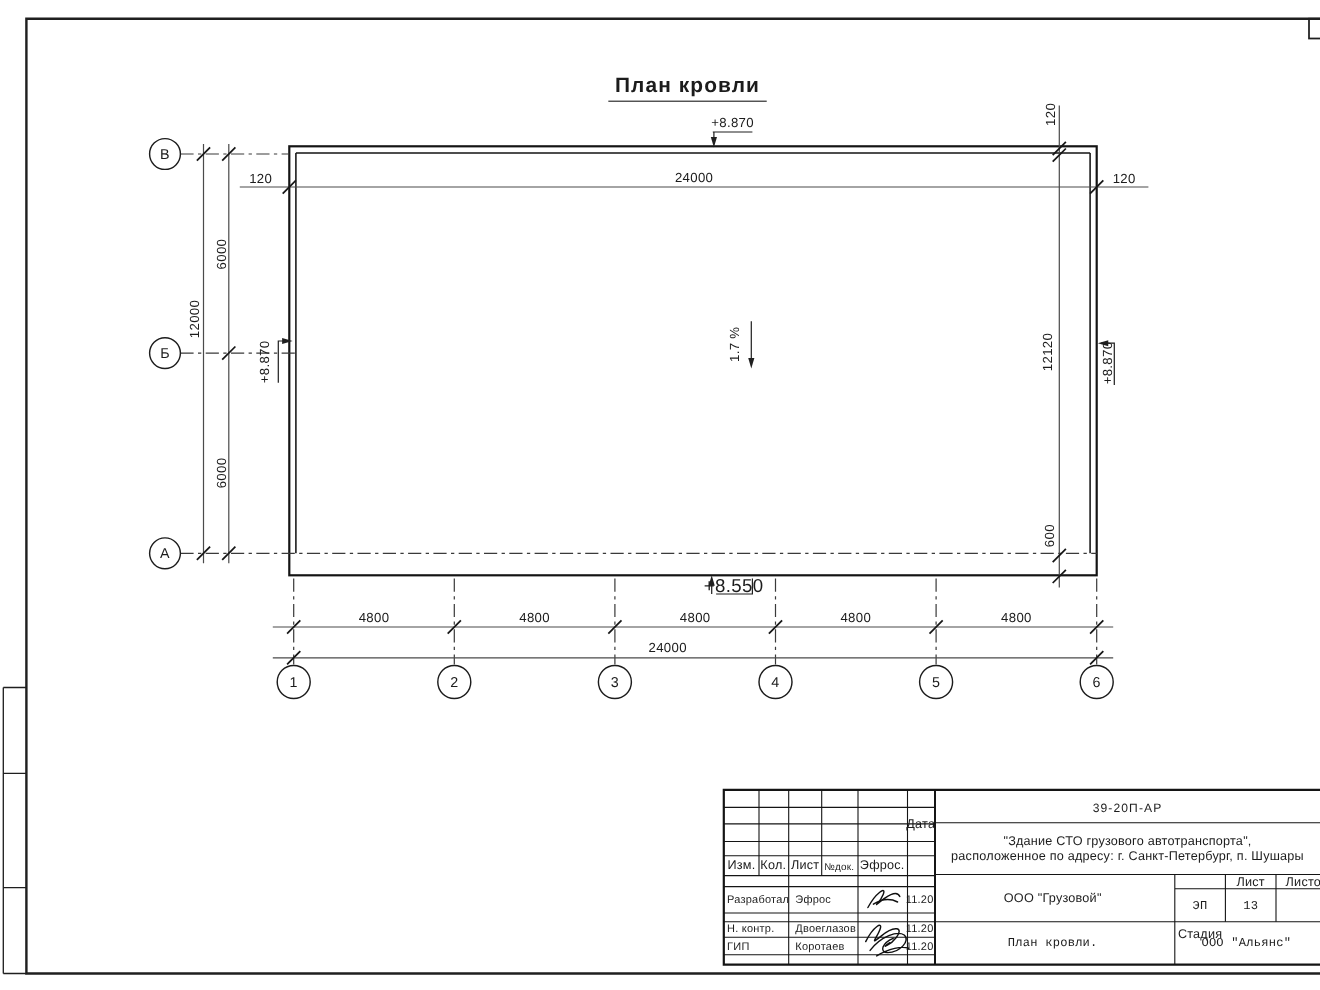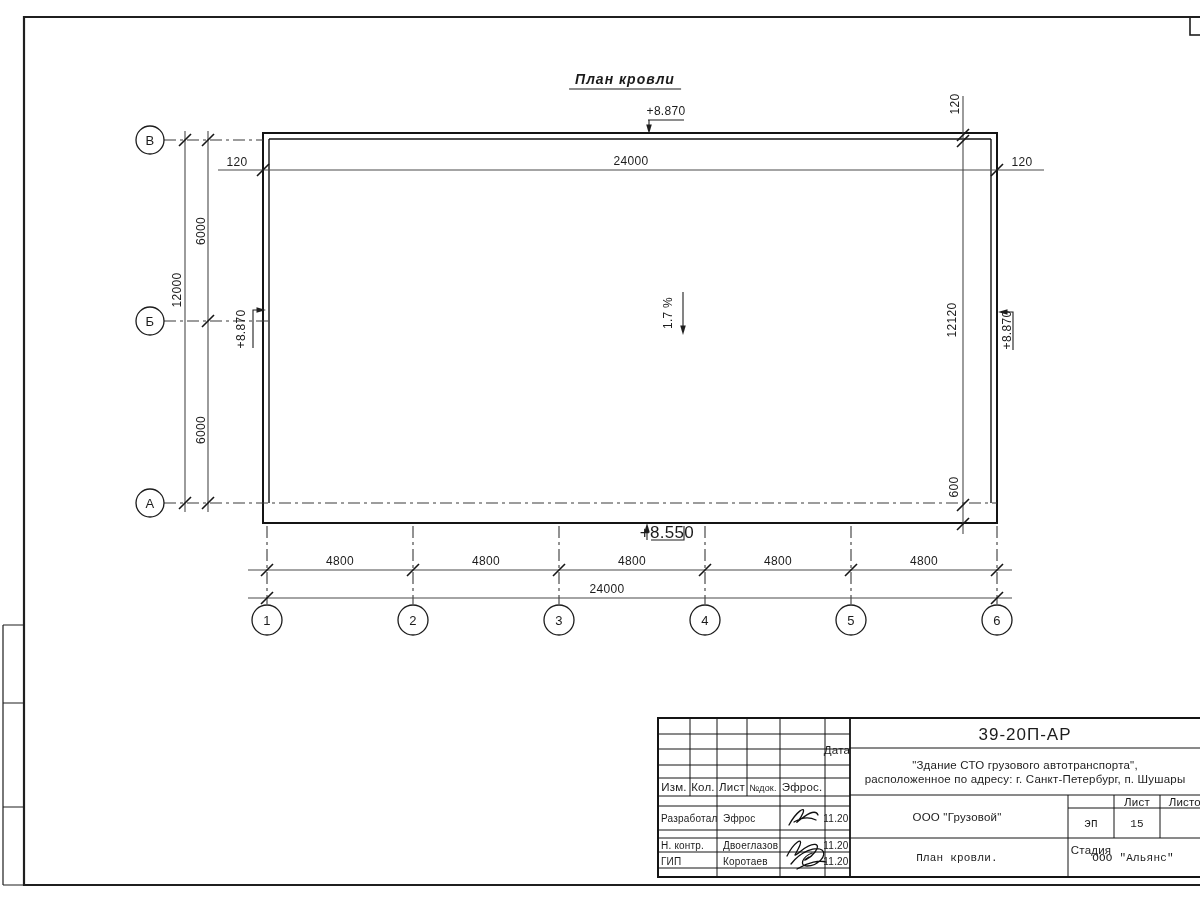--- a/index.html
+++ b/index.html
@@ -3,26 +3,26 @@
 <meta charset="utf-8">
 <style>
   html,body{margin:0;padding:0;background:#e8e8e8;}
   #sheet{
     position:relative;width:1200px;height:900px;background:#ffffff;
     font-family:"Liberation Sans", sans-serif;color:#1c1c1c;overflow:hidden;
   }
   #linework{position:absolute;left:0;top:0;width:1200px;height:900px;}
   .lbl{position:absolute;transform:translate(-50%,-50%);font-size:12px;white-space:nowrap;color:#1c1c1c;letter-spacing:0.3px;}
   .lbl.rot{transform:translate(-50%,-50%) rotate(-90deg);}
-  .title{font-size:14px;font-style:italic;font-weight:bold;border-bottom:1.3px solid #1c1c1c;padding:0 6px 2px 6px;letter-spacing:1px;}
+  .title{font-size:19px;font-weight:bold;border-bottom:1.3px solid #1c1c1c;padding:0 6px 2px 6px;letter-spacing:1px;}
   .small{font-size:17px;}
   .axis-label{font-size:13px;}
   .tb{font-size:11.5px;letter-spacing:0.2px;}
   .tb.left{transform:translate(0,-50%);}
-  .tb.code{font-size:17px;letter-spacing:1px;}
+  .tb.code{font-size:11px;letter-spacing:1px;}
   .tb.big{font-size:11px;font-family:Liberation Mono, monospace;}
   .tb.tiny{font-size:9px;}
   .tb.rolecell{font-size:10px;}
   .tb.namecell{font-size:10px;}
   .tb.datecell{font-size:10px;}
 </style>
 </head>
 <body>
 
 <div id="sheet">
@@ -185,18 +185,18 @@
   <div class="lbl tb rolecell left" style="left:661px;top:861px;">ГИП</div>
   <div class="lbl tb namecell left" style="left:723px;top:861px;">Коротаев</div>
   <div class="lbl tb datecell" style="left:836px;top:861px;">11.20</div>
 
   <div class="lbl tb" style="left:957px;top:817px;">ООО "Грузовой"</div>
 
   <div class="lbl tb" style="left:1091px;top:802px;margin-top:48px;">Стадия</div>
   <div class="lbl tb" style="left:1137px;top:802px;">Лист</div>
   <div class="lbl tb" style="left:1188px;top:802px;">Листов</div>
   <div class="lbl tb big" style="left:1091px;top:824px;">ЭП</div>
-  <div class="lbl tb big" style="left:1137px;top:824px;">15</div>
+  <div class="lbl tb big" style="left:1137px;top:824px;">13</div>
 
   <div class="lbl tb big" style="left:957px;top:858px;">План кровли.</div>
   <div class="lbl tb big" style="left:1133px;top:858px;">ООО "Альянс"</div>
 
 </div>
 
 </body></html>

